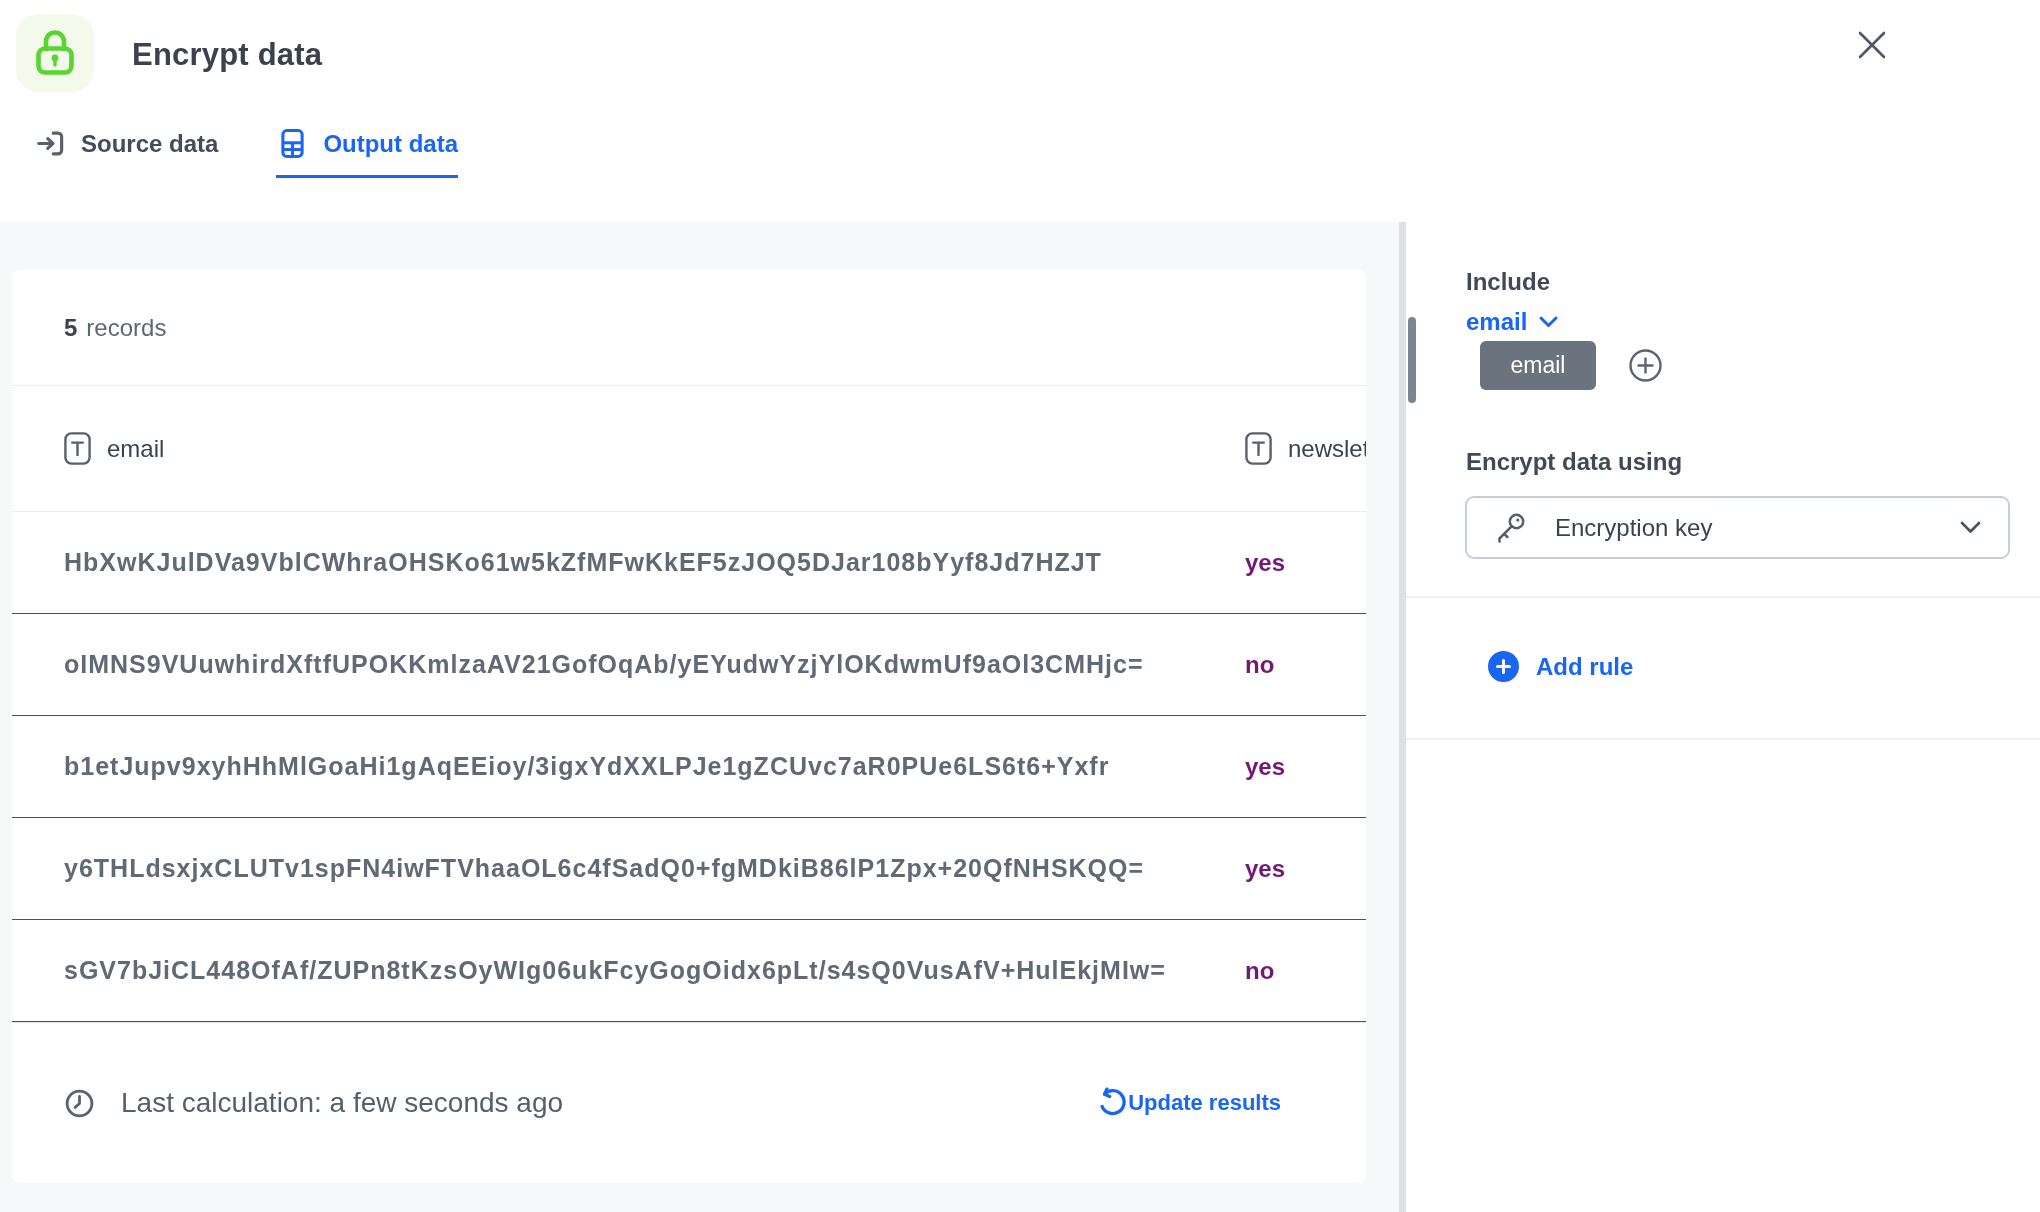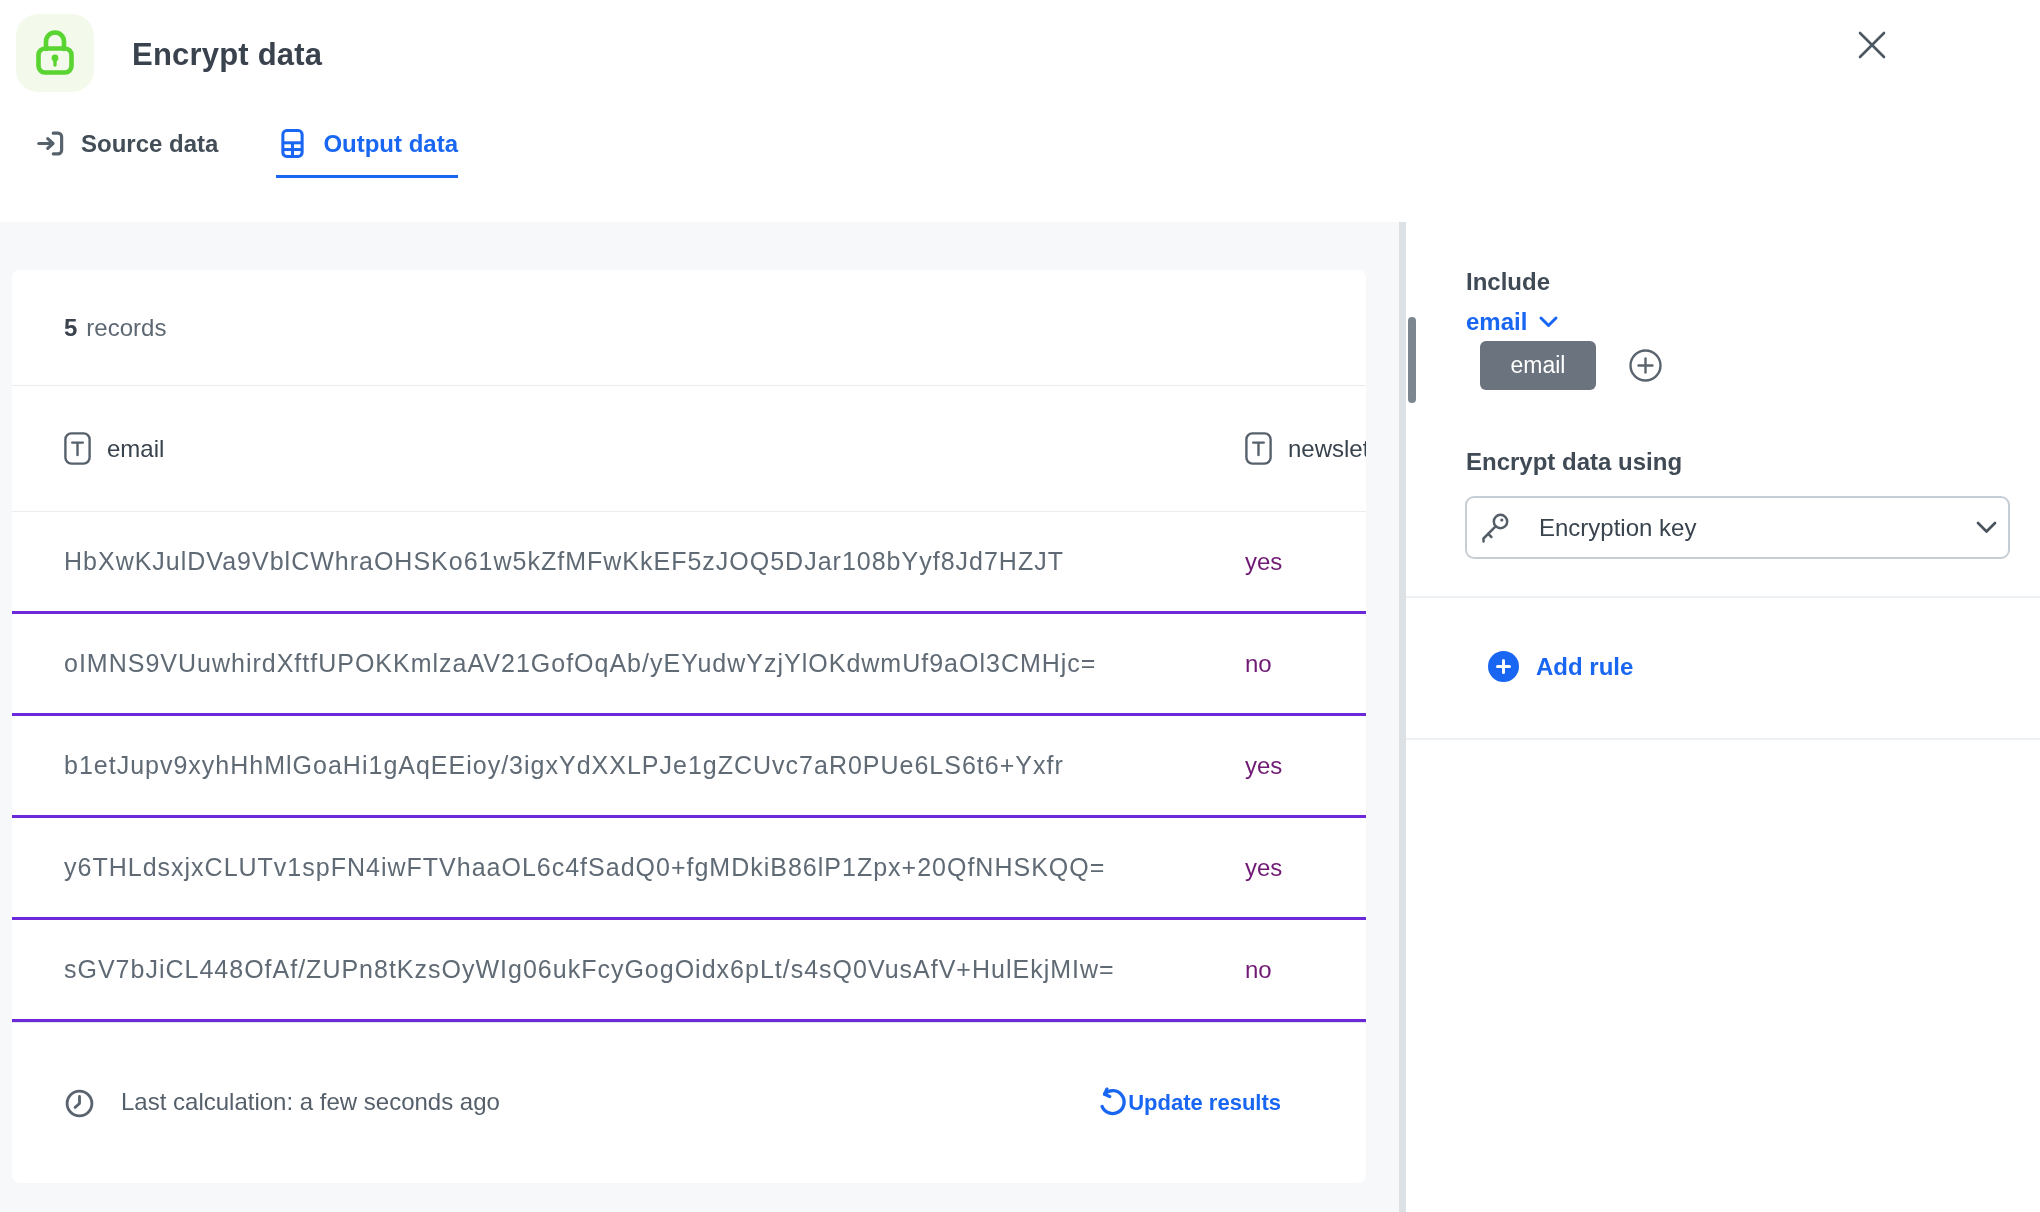--- a/index.html
+++ b/index.html
@@ -40,48 +40,48 @@
 
   .records-row{height:116px;flex:none;border-bottom:1px solid #e9edf0;display:flex;align-items:center;
     padding-left:52px;font-size:24px;color:#5d6872;}
   .records-row .count{font-weight:bold;color:#39424d;margin-right:9px;}
 
   .cols-row{height:126px;flex:none;border-bottom:1px solid #e9edf0;display:flex;align-items:center;overflow:hidden;}
   .col-cell{display:flex;align-items:center;gap:16px;font-size:24px;color:#39434e;white-space:nowrap;}
   .col-email{width:1233px;flex:none;padding-left:52px;overflow:hidden;}
   .col-news{flex:1;overflow:hidden;}
 
-  .data-row{height:102px;flex:none;border-bottom:3px solid #6d28d9;display:flex;align-items:center;}
+  .data-row{height:102px;flex:none;border-bottom:1px solid #6d28d9;display:flex;align-items:center;font-weight:bold;}
   .cell-email{width:1233px;flex:none;padding-left:52px;font-size:25px;color:#5f6a75;letter-spacing:1px;
     white-space:nowrap;overflow:hidden;}
   .cell-news{flex:1;font-size:24px;color:#701a75;}
 
   .card-footer{flex:1;border-top:1px solid #dfe4e8;display:flex;align-items:center;
     justify-content:space-between;padding:0 85px 0 52px;}
-  .footer-left{display:flex;gap:26px;font-size:24px;color:#555f6a;}
+  .footer-left{display:flex;align-items:center;gap:26px;font-size:28px;color:#555f6a;}
   .update-btn{display:flex;align-items:center;gap:1px;font-size:22px;font-weight:bold;color:var(--accent);cursor:pointer;}
 
   
   .divider-track{position:absolute;left:1399px;top:0;width:7px;height:990px;background:#dce1e5;}
   .right-panel{position:absolute;left:1406px;top:0;width:634px;height:990px;background:#fff;}
   .scroll-thumb{position:absolute;left:2px;top:95px;width:8px;height:86px;border-radius:4px;background:#7b8691;cursor:grab;}
 
   .include-row{position:absolute;left:60px;top:46px;display:flex;align-items:flex-start;gap:12px;
     font-size:24px;font-weight:bold;flex-direction:column;}
   .include-row .lbl{color:#3f4a55;}
   .include-dd{display:flex;align-items:center;gap:11px;color:var(--accent);cursor:pointer;}
 
   .chip{position:absolute;left:74px;top:119px;width:116px;height:49px;border-radius:6px;
     background:var(--chip);color:#fff;font-size:23px;display:flex;align-items:center;justify-content:center;cursor:pointer;}
   .add-field{position:absolute;left:223px;top:127px;width:33px;height:33px;cursor:pointer;}
 
   .encrypt-label{position:absolute;left:60px;top:226px;font-size:24px;font-weight:bold;color:#3f4a55;}
   .select{position:absolute;left:59px;top:274px;width:545px;height:63px;background:#fff;
     border:2px solid #c6ced5;border-radius:9px;display:flex;align-items:center;
-    padding:0 10px;gap:26px;font-size:24px;color:#39434e;cursor:pointer;}
+    padding:0 26px;gap:26px;font-size:24px;color:#39434e;cursor:pointer;}
   .select .chev{margin-left:auto;}
 
   .p-div{position:absolute;left:0;width:634px;height:2px;background:#eef1f3;}
   .p-div1{top:374px;}
   .p-div2{top:516px;}
 
   .add-rule{position:absolute;left:82px;top:429px;display:flex;align-items:center;gap:17px;cursor:pointer;}
   .add-rule .circle{width:31px;height:31px;border-radius:50%;background:var(--accent);
     display:flex;align-items:center;justify-content:center;}
   .add-rule .label{font-size:24px;font-weight:bold;color:var(--accent);}

